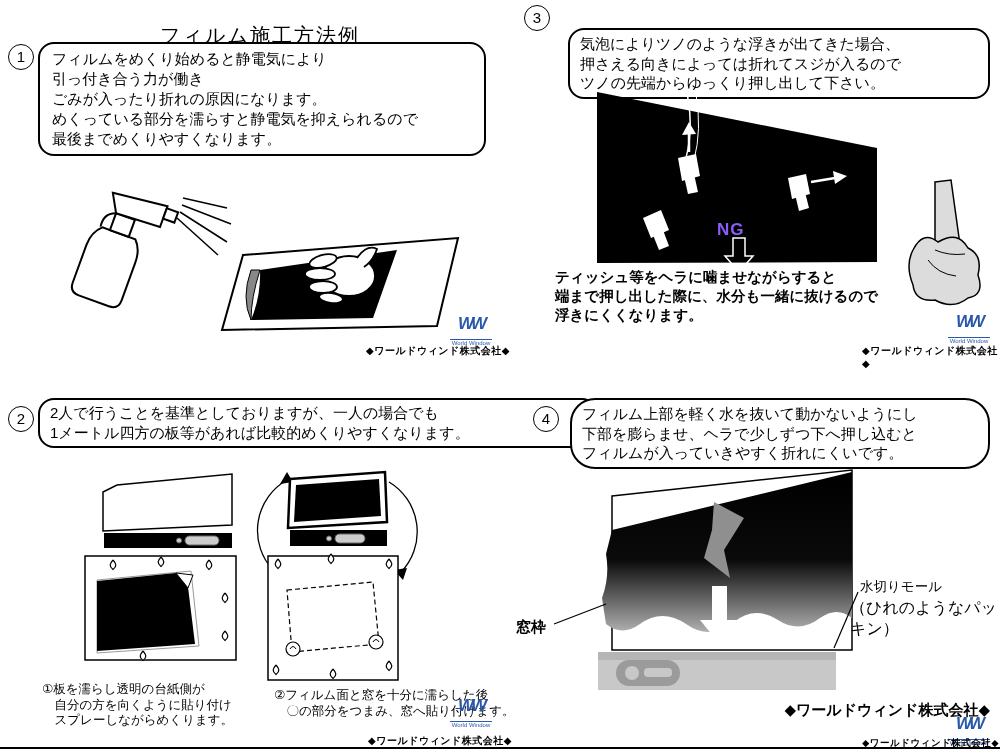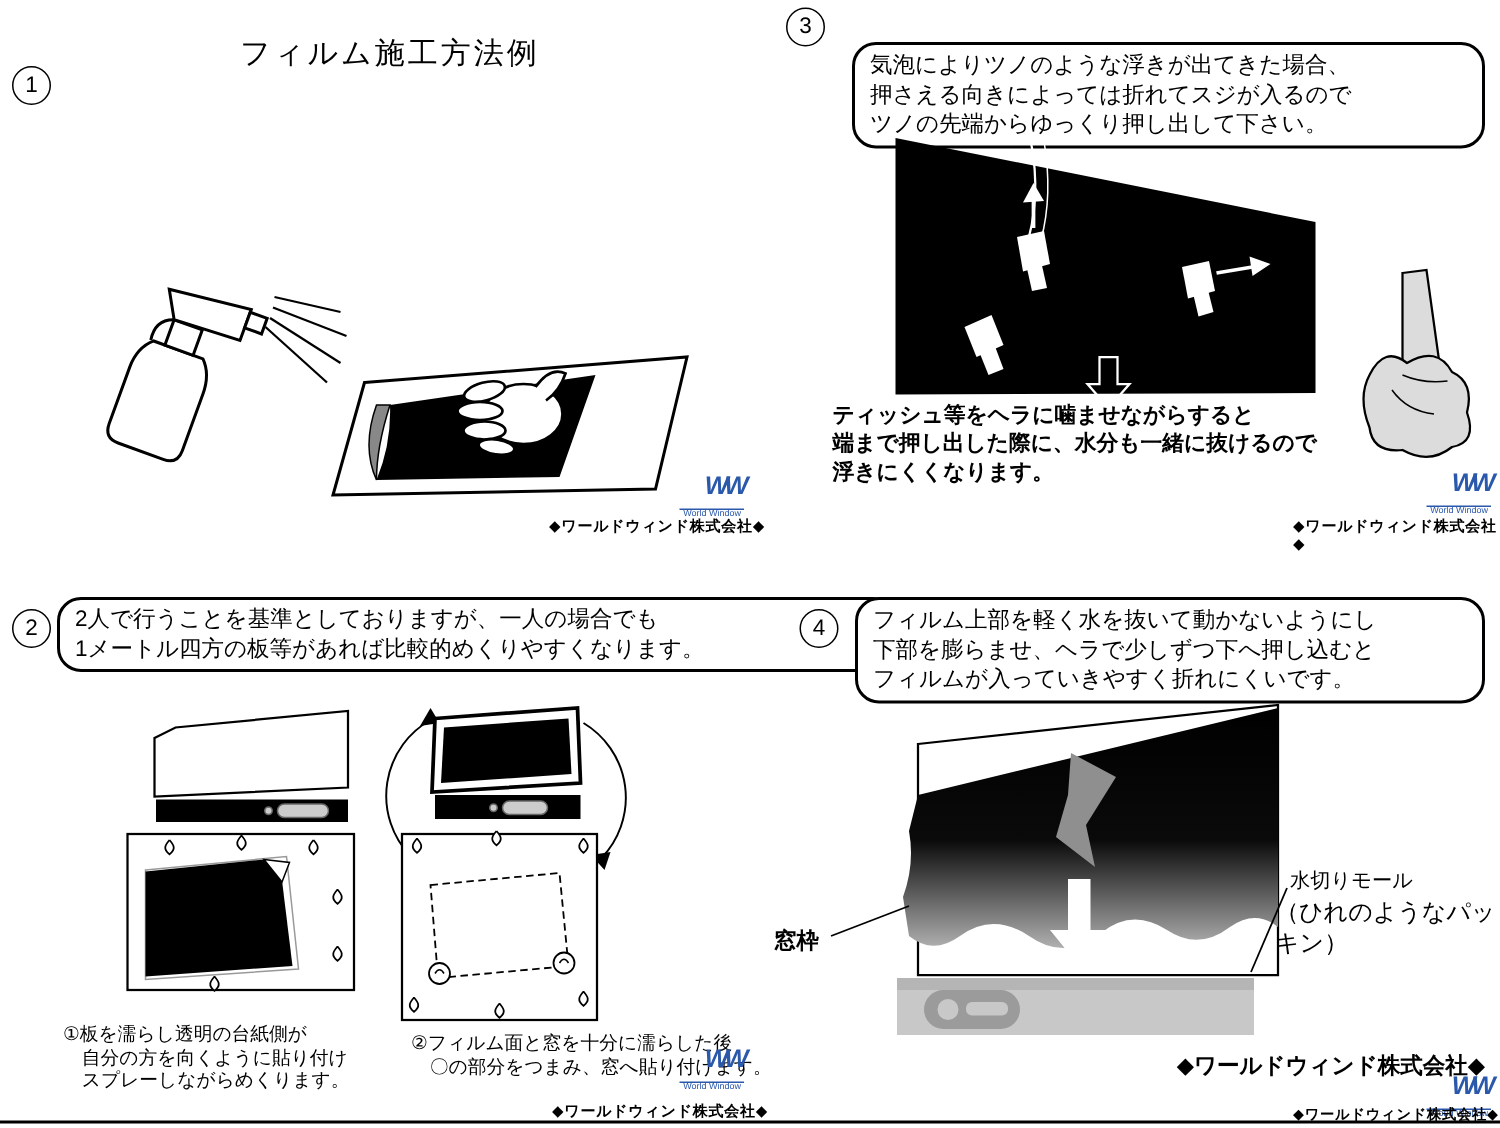--- a/index.html
+++ b/index.html
@@ -8,36 +8,41 @@
   .abs{position:absolute;}
   .preline{white-space:pre-line;}
   .circle-num{position:absolute;width:24px;height:24px;border:1.6px solid #000;border-radius:50%;
               text-align:center;line-height:24px;font-size:15px;background:#fff;}
   .bubble{position:absolute;border:2px solid #000;border-radius:16px;background:#fff;
           padding:5px 12px;font-size:15px;line-height:20px;box-sizing:border-box;}
   .caption{position:absolute;font-size:12.5px;line-height:15.5px;}
   .note{position:absolute;font-size:14.5px;line-height:19px;font-weight:bold;}
   .company{position:absolute;font-size:10px;font-weight:bold;letter-spacing:0.5px;}
   .company-large{position:absolute;font-size:15px;font-weight:bold;text-align:right;width:210px;}
-  .logo{position:absolute;width:50px;text-align:right;color:#2a58ab;}
+  .logo{position:absolute;width:50px;text-align:center;color:#2a58ab;}
   .logo-mark{font-size:17px;font-weight:bold;font-style:italic;letter-spacing:-3px;line-height:15px;}
   .logo-sub{font-size:6px;line-height:7px;border-top:1px solid #2a58ab;display:inline-block;padding:0 2px;}
   .label-bold{position:absolute;font-weight:bold;}
-  .ng-label{position:absolute;color:#000000;font-weight:bold;font-size:17px;letter-spacing:1px;}
+  .ng-label{position:absolute;color:#8b5cf6;font-weight:bold;font-size:17px;letter-spacing:1px;}
   .rule{position:absolute;border-top:2px solid #000;}
   svg{position:absolute;}
 </style>
 </head>
 <body>
 
 <div id="page">
 
   <div class="abs" style="left:160px;top:6px;font-size:20px;letter-spacing:2px;margin-top:16px;">フィルム施工方法例</div>
 
   <div class="circle-num" style="left:8px;top:44px;">1</div>
+  <div class="bubble preline" style="left:38px;top:42px;width:448px;">フィルムをめくり始めると静電気により
+引っ付き合う力が働き
+ごみが入ったり折れの原因になります。
+めくっている部分を濡らすと静電気を抑えられるので
+最後までめくりやすくなります。</div>
 
   <svg width="445" height="195" viewBox="0 0 445 195" style="left:55px;top:158px;">
     <g fill="#fff" stroke="#000" stroke-width="2" transform="rotate(20 75 90)">
       <path d="M42,80 Q33,88 33,102 L33,142 Q33,152 43,152 L75,152 Q85,152 85,142 L85,102 Q85,88 77,80 Z"></path>
       <rect x="50" y="62" width="20" height="18"></rect>
       <path d="M40,44 L96,38 L96,60 L50,62 Z"></path>
       <rect x="96" y="40" width="12" height="11"></rect>
       <path d="M50,62 Q38,66 40,80" fill="none"></path>
     </g>
     <g stroke="#000" stroke-width="1.5">
@@ -163,21 +168,21 @@
   <div class="caption preline" style="left:274px;top:688px;">②フィルム面と窓を十分に濡らした後
 　〇の部分をつまみ、窓へ貼り付けます。</div>
 
   <div class="logo" style="left:446px;top:698px;">
     <div class="logo-mark">WW</div>
     <div class="logo-sub">World Window</div>
   </div>
   <div class="company" style="left:368px;top:734px;">◆ワールドウィンド株式会社◆</div>
 
   <div class="circle-num" style="left:533px;top:406px;">4</div>
-  <div class="bubble preline" style="left:570px;top:398px;width:420px;padding:4px 10px;line-height:19.5px;">フィルム上部を軽く水を抜いて動かないようにし
+  <div class="bubble preline" style="left:570px;top:398px;width:420px;padding:4px 10px;line-height:19.5px;border-radius:25px;">フィルム上部を軽く水を抜いて動かないようにし
 下部を膨らませ、ヘラで少しずつ下へ押し込むと
 フィルムが入っていきやすく折れにくいです。</div>
 
   <svg width="340" height="238" viewBox="0 0 340 238" style="left:552px;top:458px;">
     <defs>
       <linearGradient id="filmgrad" x1="0" y1="0" x2="0" y2="1">
         <stop offset="0" stop-color="#000"></stop>
         <stop offset="0.55" stop-color="#0a0a0a"></stop>
         <stop offset="1" stop-color="#b0b0b0"></stop>
       </linearGradient>

